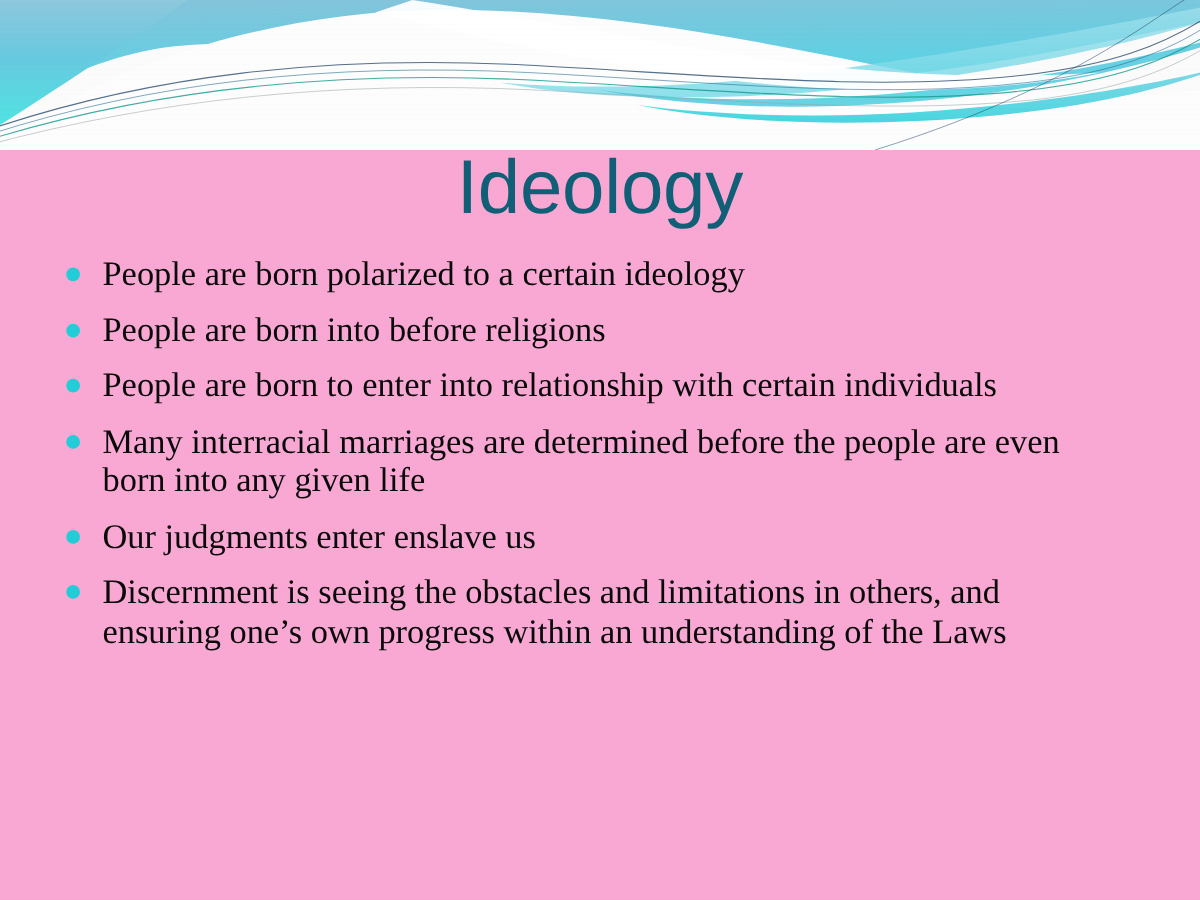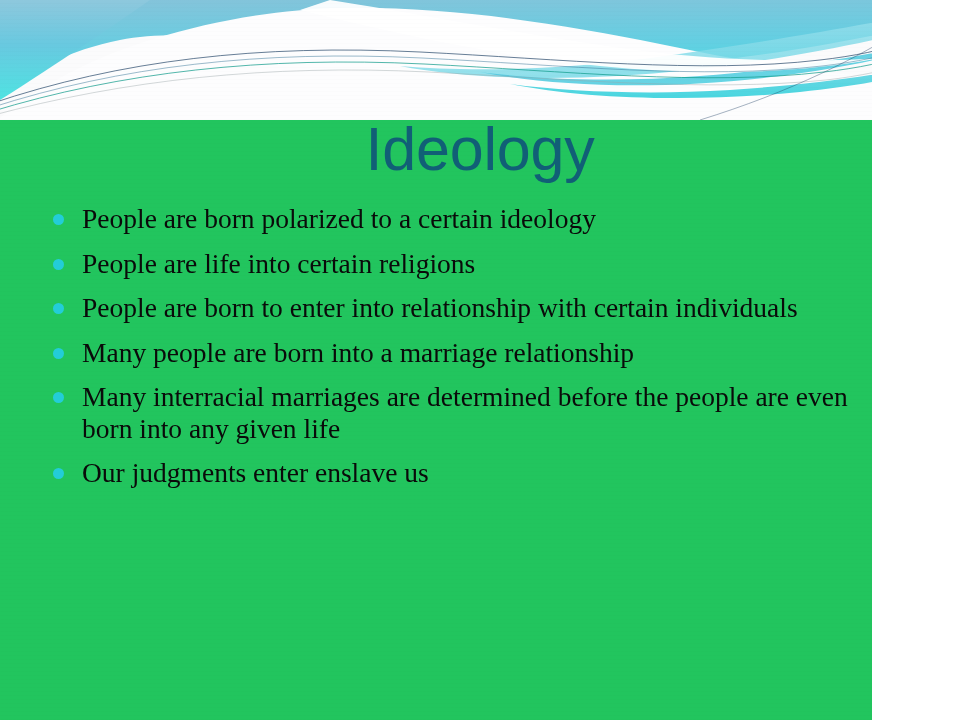--- a/index.html
+++ b/index.html
@@ -3,24 +3,24 @@
 <meta charset="utf-8">
 <title>Slide</title>
 <style>
   html, body {
     margin: 0;
     padding: 0;
     background: #ffffff;
   }
   #slide {
     position: relative;
-    width: 872px;
+    width: 960px;
     height: 720px;
     overflow: hidden;
-    background: #22c55e;
+    background: #f9a8d4;
     font-family: "Liberation Serif", "DejaVu Serif", serif;
   }
   
   #slide::after {
     content: "";
     position: absolute;
     inset: 0;
     pointer-events: none;
     background:
       repeating-linear-gradient(0deg,
@@ -183,34 +183,34 @@
   <div id="content">
     <div class="title">Ideology</div>
 
     <ul class="bullets">
       <li class="bullet">
         <span class="bullet-dot"></span>
         <span class="bullet-text">People are born polarized to a certain ideology</span>
       </li>
       <li class="bullet">
         <span class="bullet-dot"></span>
-        <span class="bullet-text">People are life into certain religions</span>
+        <span class="bullet-text">People are born into before religions</span>
       </li>
       <li class="bullet">
         <span class="bullet-dot"></span>
         <span class="bullet-text">People are born to enter into relationship with certain individuals</span>
       </li>
       <li class="bullet">
         <span class="bullet-dot"></span>
-        <span class="bullet-text">Many people are born into a marriage relationship</span>
-      </li>
-      <li class="bullet">
-        <span class="bullet-dot"></span>
         <span class="bullet-text">Many interracial marriages are determined before the people are even born into any given life</span>
       </li>
       <li class="bullet">
         <span class="bullet-dot"></span>
         <span class="bullet-text">Our judgments enter enslave us</span>
+      </li>
+      <li class="bullet">
+        <span class="bullet-dot"></span>
+        <span class="bullet-text">Discernment is seeing the obstacles and limitations in others, and ensuring one’s own progress within an understanding of the Laws</span>
       </li>
     </ul>
   </div>
 
 </div>
 
 </body></html>

